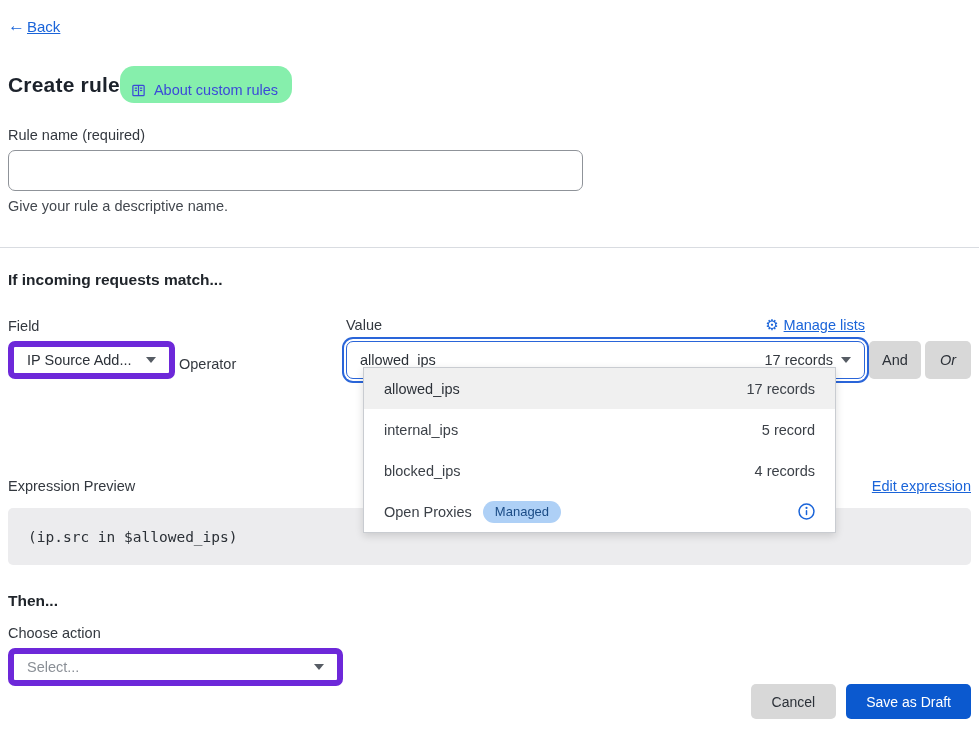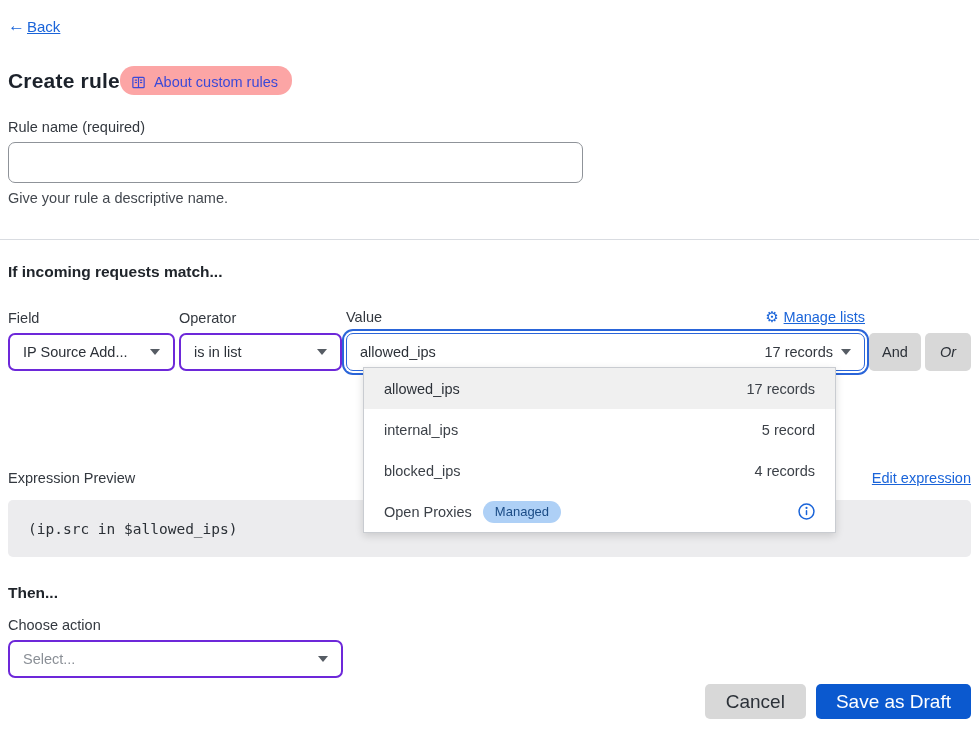--- a/index.html
+++ b/index.html
@@ -18,22 +18,22 @@
     color: #1a64d9; font-size: 15px; cursor: pointer; text-decoration: none;
   }
   .back-link .arrow { font-size: 17px; text-decoration: none; }
   .back-link .back-text { text-decoration: underline; }
 
   
   .header-row { display: flex; align-items: center; gap: 0; margin-top: 30px; }
   .page-title { font-size: 21px; font-weight: 700; color: #1c222b; letter-spacing: .2px; }
   .about-badge {
     display: inline-flex; align-items: flex-end; gap: 8px;
-    background: #fca5a5; color: #3b49d8;
-    font-size: 14.5px; padding: 8px 14px 5px 11px; border-radius: 14px;
+    background: #86efac; color: #3b49d8;
+    font-size: 14.5px; padding: 16px 14px 5px 11px; border-radius: 14px;
     cursor: pointer;
   }
   .book-icon { display: inline-flex; }
 
   
   .field-label { font-size: 14.5px; color: #33383f; margin-top: 24px; }
   .rule-name-input {
     display: block; width: 575px; height: 41px; margin-top: 7px;
     border: 1px solid #8f9399; border-radius: 7px;
     font-family: "Liberation Sans", sans-serif; font-size: 14px; padding: 0 12px;
@@ -48,21 +48,21 @@
 
   .condition-row { display: flex; align-items: flex-end; margin-top: 27px; gap: 4px; }
   .col { display: flex; flex-direction: column; }
   .col-label { font-size: 14.5px; color: #33383f; margin-bottom: 7px; }
   .col-field { width: 167px; }
   .col-operator { width: 163px; margin-left: 0; }
   .col-value { flex: 1; }
   .value-label-row { display: flex; justify-content: space-between; align-items: center; margin-bottom: 7px; }
 
   .select-box {
-    height: 38px; border: 2px solid #6d28d9; border-radius: 7px; background: #fff;
+    height: 38px; border: 6px solid #6d28d9; border-radius: 7px; background: #fff;
     display: flex; align-items: center; justify-content: space-between;
     padding: 0 13px; cursor: pointer; font-size: 14.5px; color: #2c3138;
   }
   .select-box .placeholder { color: #8a8f96; }
   .caret {
     width: 0; height: 0; margin-left: 8px; flex-shrink: 0;
     border-left: 5px solid transparent; border-right: 5px solid transparent;
     border-top: 6px solid #565c64;
   }
   .value-combo {
@@ -123,21 +123,21 @@
   
   .then-heading { margin-top: 27px; }
   .action-select { width: 335px; margin-top: 7px; }
 
   
   .footer-row {
     position: absolute; right: 8px; top: 684px;
     display: flex; gap: 10px; align-items: center;
   }
   .btn { height: 35px; border: none; border-radius: 5px; cursor: pointer;
-         font-family: "Liberation Sans", sans-serif; font-size: 19px; padding: 0 20px; }
+         font-family: "Liberation Sans", sans-serif; font-size: 14px; padding: 0 20px; }
   .btn-cancel { background: #d8d8d8; color: #2c3138; padding: 0 21px; }
   .btn-primary { background: #0b59cf; color: #ffffff; }
 </style>
 </head>
 <body>
 
 <div class="page">
 
   
   <a class="back-link">
@@ -177,24 +177,20 @@
     <div class="col col-field">
       <div class="col-label">Field</div>
       <div class="select-box">
         <span>IP Source Add...</span>
         <span class="caret"></span>
       </div>
     </div>
 
     <div class="col col-operator">
       <div class="col-label">Operator</div>
-      <div class="select-box">
-        <span>is in list</span>
-        <span class="caret"></span>
-      </div>
     </div>
 
     <div class="col col-value">
       <div class="value-label-row">
         <div class="col-label" style="margin-bottom:0">Value</div>
         <span class="manage-lists">
           <span class="gear-icon">⚙</span>
           <span class="link-text">Manage lists</span>
         </span>
       </div>

